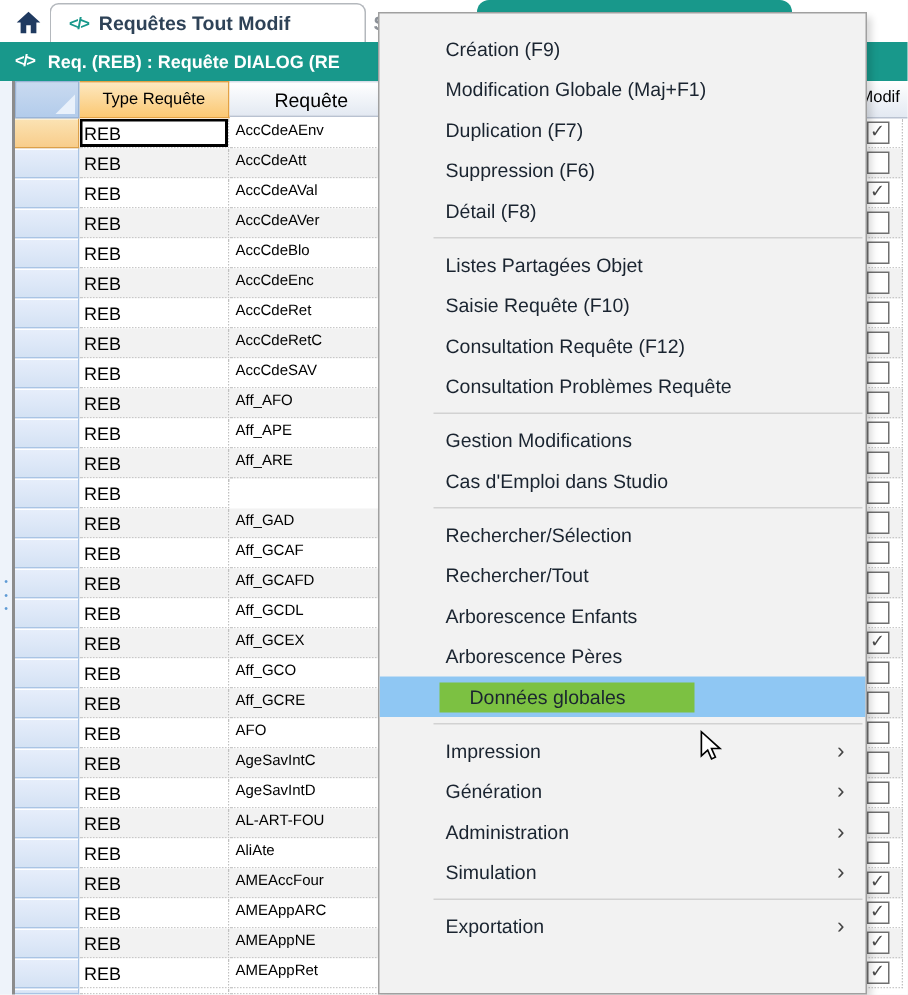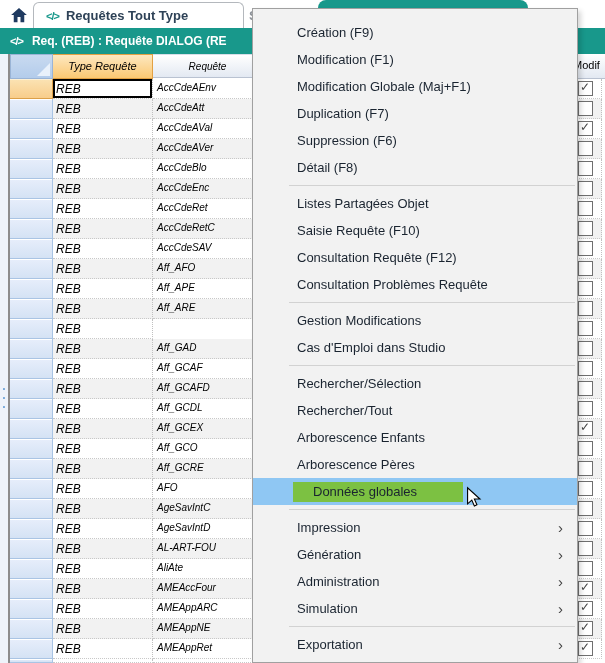--- a/index.html
+++ b/index.html
@@ -25,33 +25,33 @@
   .tealbar{
     position:absolute;left:0;top:28px;width:605px;height:26px;background:#18988b;
     display:flex;align-items:center;gap:9px;padding-left:10px;box-sizing:border-box;
     color:#fff;font-size:12px;font-weight:bold;white-space:nowrap;overflow:hidden;z-index:1;
   }
   .tealbar .code-glyph{color:#fff;}
   
   .left-strip{position:absolute;left:0;top:54px;width:8px;height:609px;background:#eef3fa;border-right:2px solid #8c8c8c;box-sizing:content-box;z-index:1;}
   .splitter{position:absolute;left:0px;top:330px;width:8px;text-align:center;color:#5f9bd5;font-size:7px;line-height:9px;}
   
-  .grid{position:absolute;left:10px;top:54px;z-index:1;font-style:italic;}
+  .grid{position:absolute;left:10px;top:54px;z-index:1;}
   .grid-header{display:flex;height:25px;}
   .corner{width:43px;height:25px;box-sizing:border-box;position:relative;
     background:linear-gradient(#c9daf0,#b3cceb);border:1px solid #9ab4d6;}
   .corner-tri{position:absolute;right:2px;bottom:2px;width:0;height:0;
     border-bottom:13px solid #e9f1fb;border-left:13px solid transparent;}
   .type-hdr{width:100px;height:25px;box-sizing:border-box;
     background:linear-gradient(#fde8c0,#fbc873);border:1px solid #e3a143;border-left:none;
     font-size:11px;color:#000;text-align:center;line-height:23px;}
   .req-hdr{width:110px;height:24px;box-sizing:border-box;
     background:linear-gradient(#ffffff,#e3e9f2);
     border-top:1px solid #d7dde8;border-right:1px solid #c2cbd9;border-bottom:1px solid #b9c2d1;
-    font-size:10px;color:#000;text-align:center;line-height:23px;}
+    font-size:13px;color:#000;text-align:center;line-height:23px;}
   .t-row{display:flex;height:20px;}
   .rh{width:43px;height:20px;box-sizing:border-box;
     background:linear-gradient(#e7eefb,#d4e2f4);
     border-right:1px solid #a9c4e4;border-bottom:1px solid #a9c4e4;
     box-shadow:inset 0 1px 0 #fff;}
   .t-row.current .rh{background:linear-gradient(#fbe3b4,#f8cd8b);
     border-right:1px solid #dca049;border-bottom:1px solid #dca049;box-shadow:inset 0 1px 0 #fdf0d5;}
   .c-type{width:100px;height:20px;box-sizing:border-box;font-size:12px;color:#000;
     padding:3px 0 0 3px;border-right:1px dotted #c0c0c0;border-bottom:1px dotted #c8c8c8;background:#fff;}
   .c-req{width:110px;height:20px;box-sizing:border-box;font-size:10px;color:#000;
@@ -90,21 +90,21 @@
 <body>
 
 <div class="topbar">
   <div class="home-btn">
     <svg width="18" height="18" viewBox="0 0 24 24">
       <path d="M12 2.5 L22.5 12 H19 V21.5 H14 V14.5 H10 V21.5 H5 V12 H1.5 Z" fill="#1f3a60"></path>
     </svg>
   </div>
   <div class="tab">
     <span class="code-glyph">&lt;/&gt;</span>
-    <span>Requêtes Tout Type</span>
+    <span>Requêtes Tout Modif</span>
   </div>
   <span class="partial-tab">S</span>
   <div class="teal-sliver"></div>
 </div>
 
 <div class="tealbar">
   <span class="code-glyph">&lt;/&gt;</span>
   <span>Req. (REB) : Requête DIALOG (RE</span>
 </div>
 
@@ -362,21 +362,20 @@
       </div>
       <div class="m-cell">
         <div class="cb checked"></div>
       </div>
     </div>
 </div>
 
 <div class="menu">
   <div id="menu-groups">
       <div class="menu-item"><span class="mi-label">Création (F9)</span></div>
-      <div class="menu-item"><span class="mi-label">Modification (F1)</span></div>
       <div class="menu-item"><span class="mi-label">Modification Globale (Maj+F1)</span></div>
       <div class="menu-item"><span class="mi-label">Duplication (F7)</span></div>
       <div class="menu-item"><span class="mi-label">Suppression (F6)</span></div>
       <div class="menu-item"><span class="mi-label">Détail (F8)</span></div>
       <div class="menu-separator"></div>
       <div class="menu-item"><span class="mi-label">Listes Partagées Objet</span></div>
       <div class="menu-item"><span class="mi-label">Saisie Requête (F10)</span></div>
       <div class="menu-item"><span class="mi-label">Consultation Requête (F12)</span></div>
       <div class="menu-item"><span class="mi-label">Consultation Problèmes Requête</span></div>
       <div class="menu-separator"></div>

